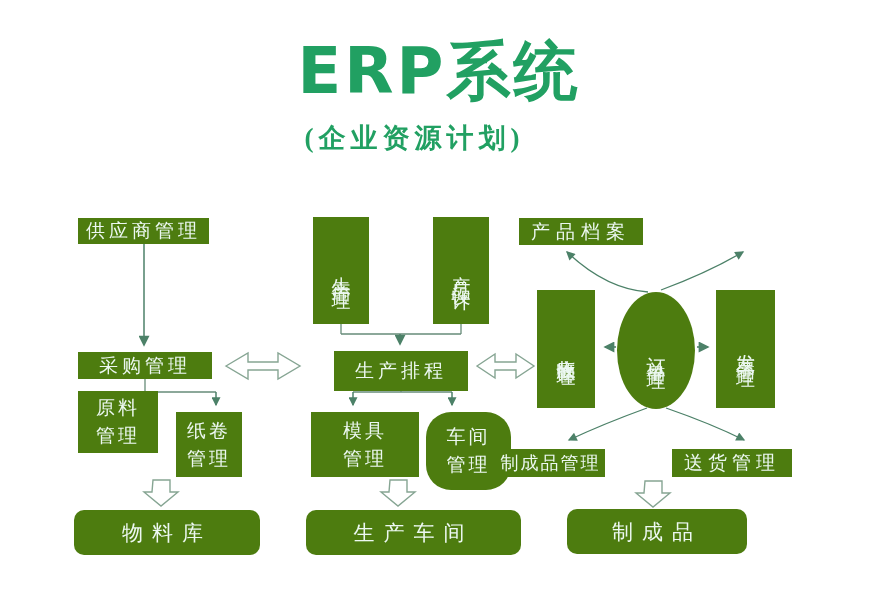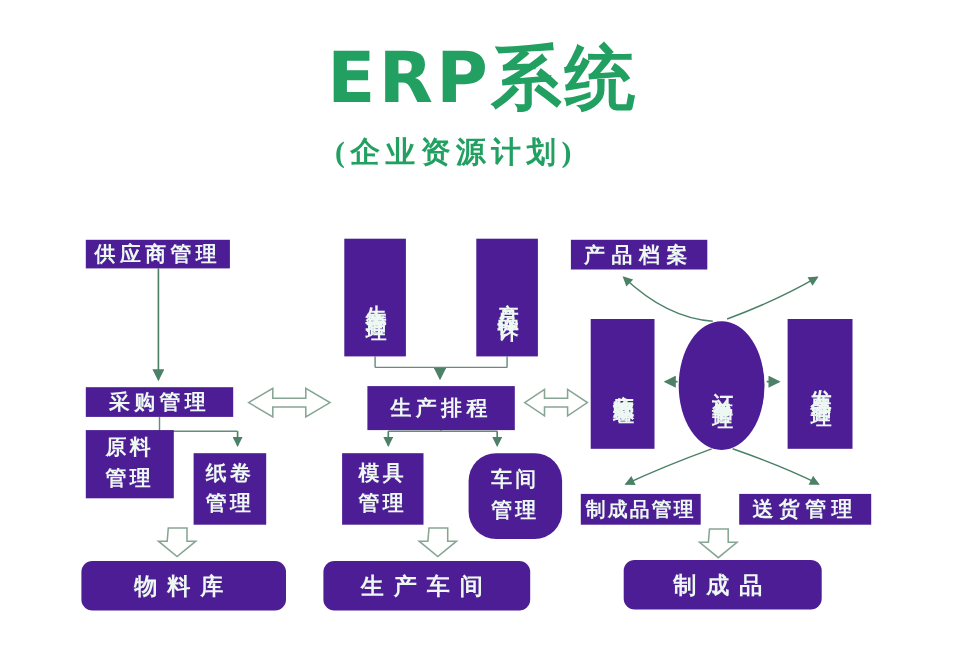--- a/index.html
+++ b/index.html
@@ -19,27 +19,26 @@
   }
   .subtitle{
     position:absolute;left:0;top:120px;width:829px;
     text-align:center;
     font-family:"Liberation Serif","DejaVu Serif",serif;
     font-weight:600;font-size:27px;letter-spacing:5px;
     color:#21a062;
   }
   .node{
     position:absolute;
-    background:#4c1d95;
+    background:#4d7c0f;
     color:#ecf8f1;
     display:flex;align-items:center;justify-content:center;
     font-size:19px;letter-spacing:4px;
     text-align:left;
     box-sizing:border-box;
-    font-weight:bold;
   }
   .two{white-space:pre-line;line-height:1.45;font-size:19px;letter-spacing:3px;}
   .v{
     writing-mode:vertical-lr;text-orientation:upright;
     font-size:19px;letter-spacing:5px;
   }
   .v5{letter-spacing:2px;}
   .round{border-radius:10px;font-size:21px;letter-spacing:9px;}
   .ellipse{border-radius:50%;}
   .tight{letter-spacing:2px;font-size:18px;}
@@ -99,27 +98,27 @@
   <div class="node" style="left:78px;top:352px;width:134px;height:27px;">采购管理</div>
   <div class="node two" style="left:78px;top:391px;width:80px;height:62px;">原料
 管理</div>
   <div class="node two" style="left:176px;top:412px;width:66px;height:65px;">纸卷
 管理</div>
   <div class="node round" style="left:74px;top:510px;width:186px;height:45px;">物料库</div>
 
   <div class="node v" style="left:313px;top:217px;width:56px;height:107px;">生产管理</div>
   <div class="node v" style="left:433px;top:217px;width:56px;height:107px;">产品设计</div>
   <div class="node" style="left:334px;top:351px;width:134px;height:40px;">生产排程</div>
-  <div class="node two" style="left:311px;top:412px;width:74px;height:65px;">模具
+  <div class="node two" style="left:311px;top:412px;width:108px;height:65px;">模具
 管理</div>
   <div class="node two" style="left:426px;top:412px;width:85px;height:78px;border-radius:25px;">车间
 管理</div>
-  <div class="node round" style="left:294px;top:510px;width:188px;height:45px;">生产车间</div>
+  <div class="node round" style="left:306px;top:510px;width:215px;height:45px;">生产车间</div>
 
   <div class="node" style="left:519px;top:218px;width:124px;height:27px;letter-spacing:6px;">产品档案</div>
   <div class="node v v5" style="left:537px;top:290px;width:58px;height:118px;">应收款管理</div>
   <div class="node v ellipse" style="left:617px;top:292px;width:78px;height:117px;">订单管理</div>
   <div class="node v" style="left:716px;top:290px;width:59px;height:118px;">发票管理</div>
-  <div class="node tight" style="left:528px;top:449px;width:109px;height:28px;">制成品管理</div>
+  <div class="node tight" style="left:496px;top:449px;width:109px;height:28px;">制成品管理</div>
   <div class="node" style="left:672px;top:449px;width:120px;height:28px;letter-spacing:5px;">送货管理</div>
   <div class="node round" style="left:567px;top:509px;width:180px;height:45px;">制成品</div>
 
 </div>
 
 </body></html>

